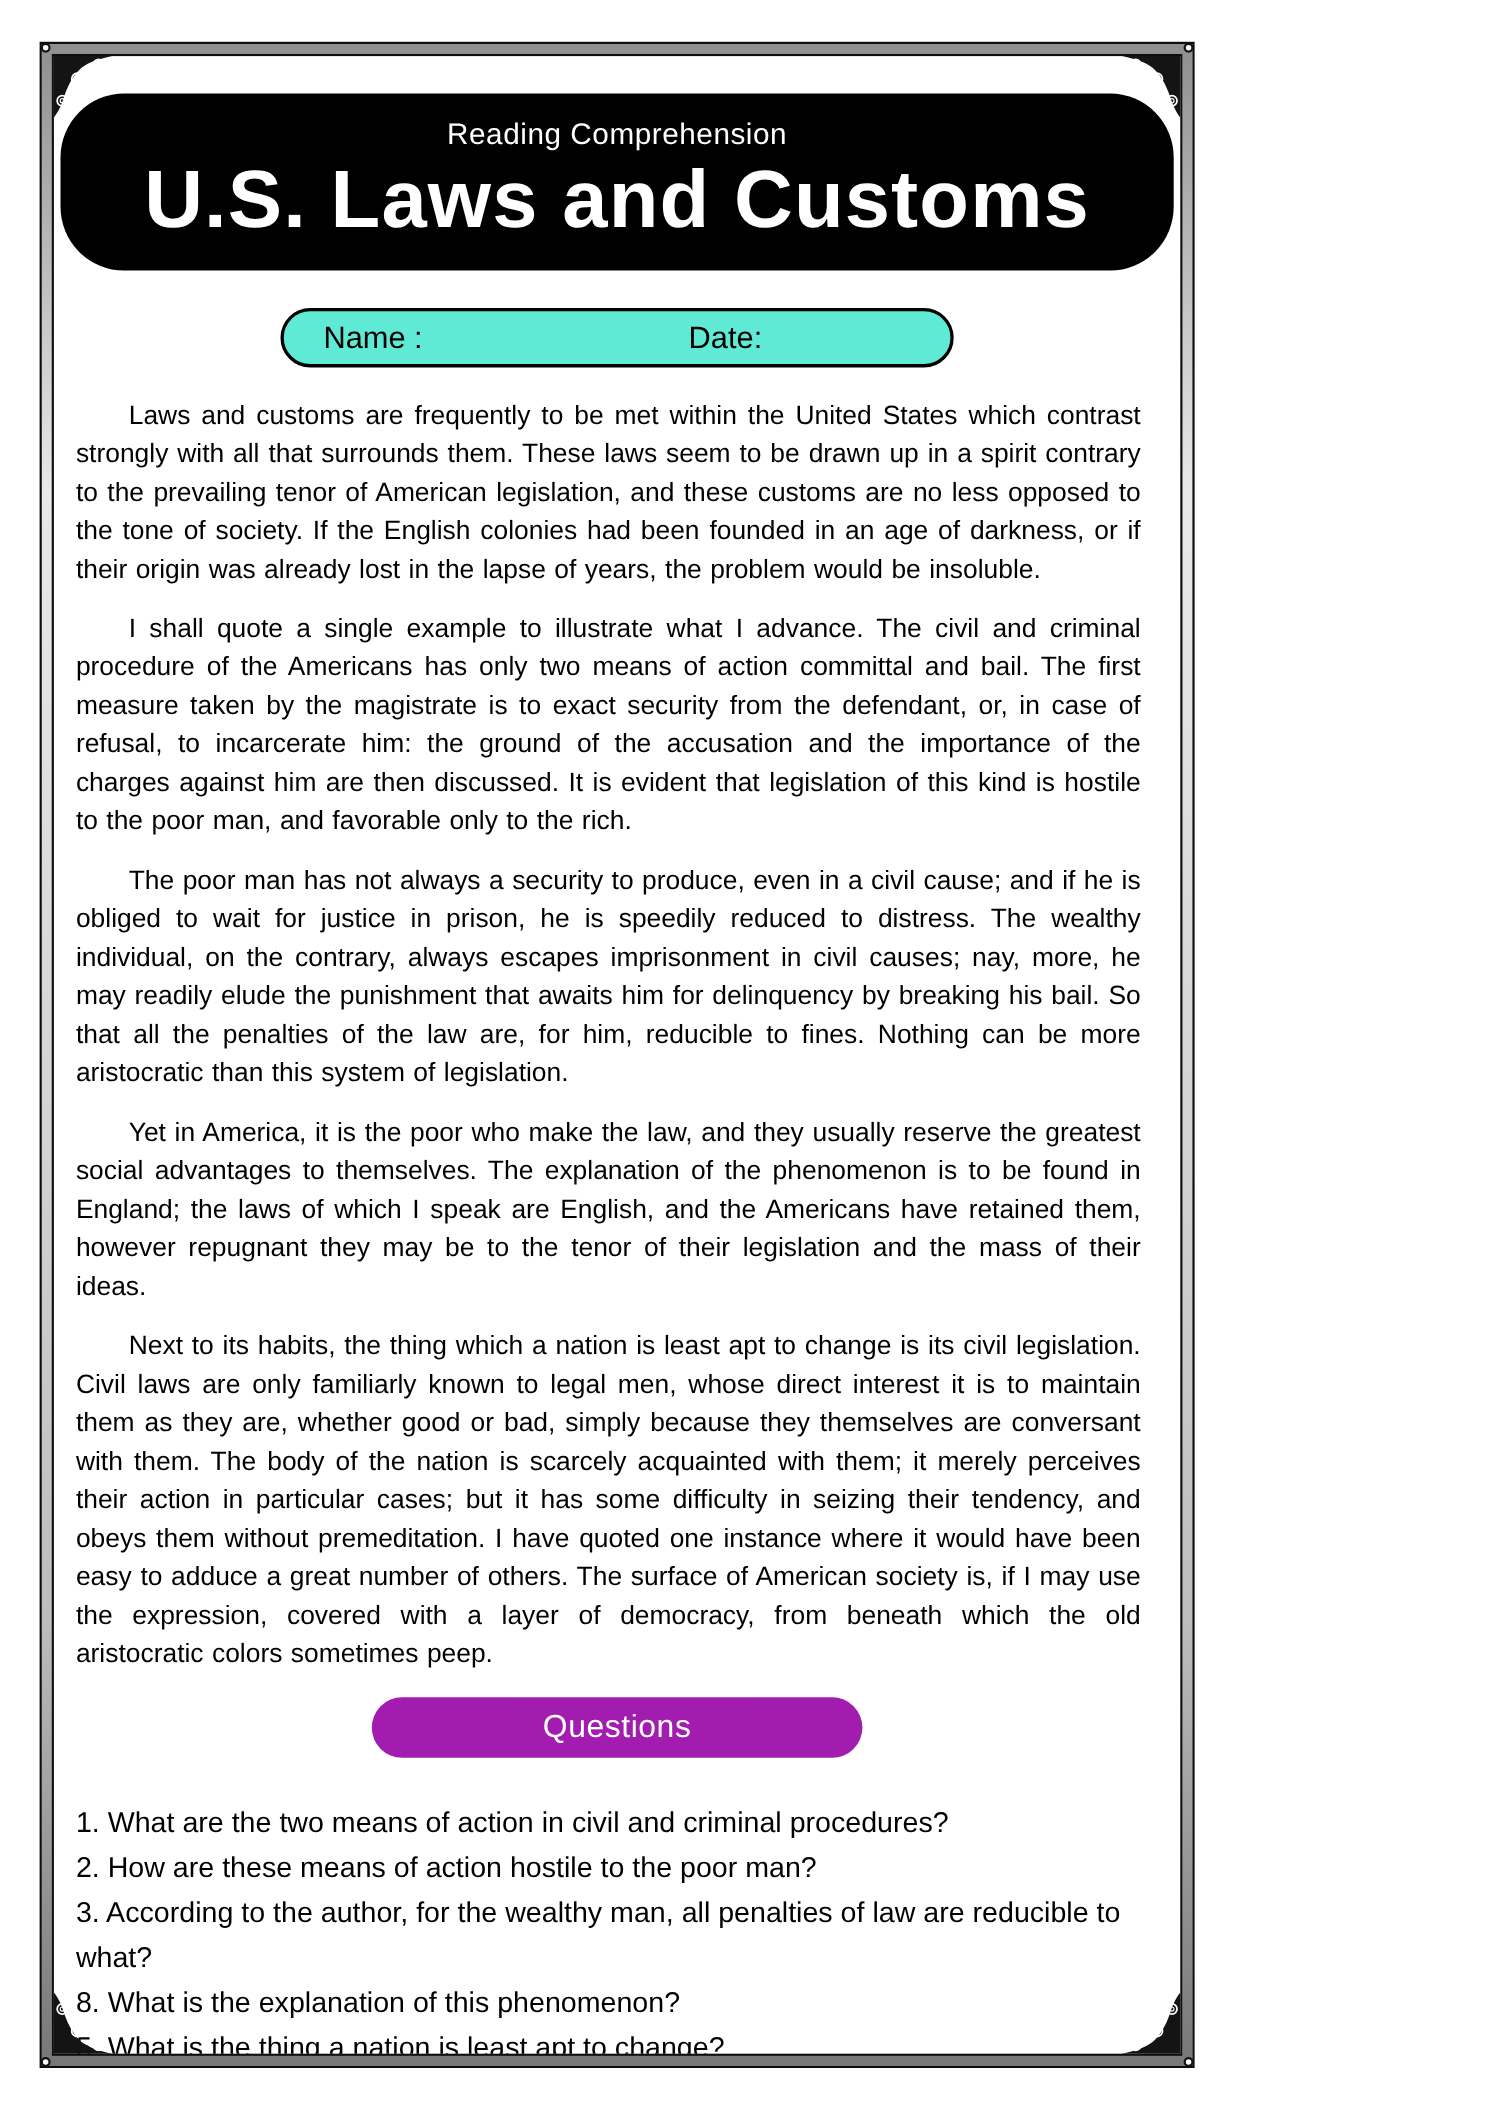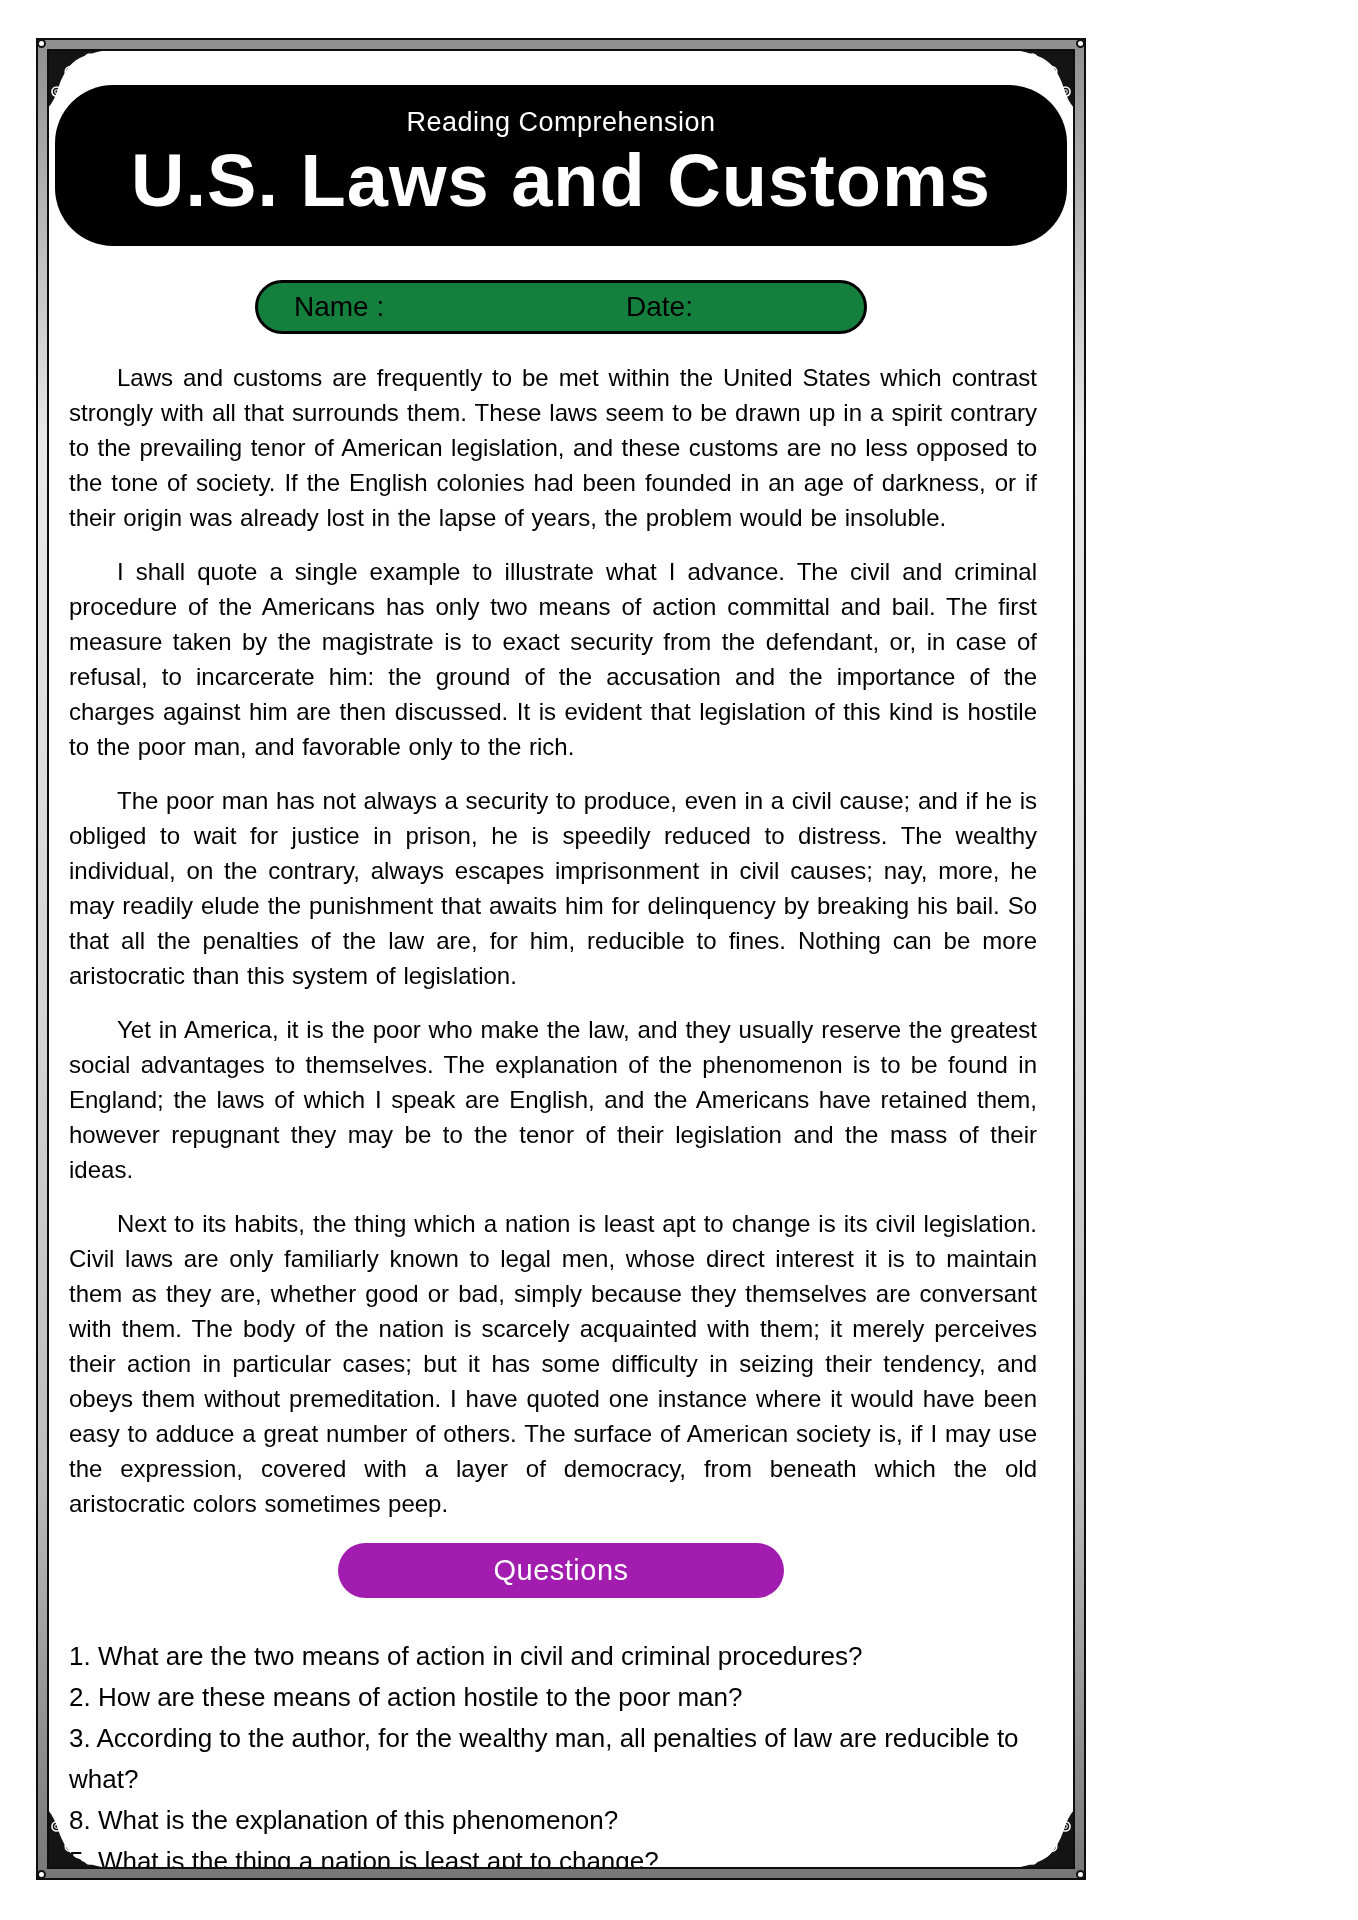--- a/index.html
+++ b/index.html
@@ -76,21 +76,21 @@
   }
 
   
   .name-date {
     position: relative;
     width: 612px;
     height: 54px;
     margin: 34px auto 0 auto;
     border: 3px solid #000;
     border-radius: 27px;
-    background: #15803d;
+    background: #5eead4;
     font-size: 28px;
   }
   .name-date .name-label {
     position: absolute;
     left: 36px; top: 50%;
     transform: translateY(-50%);
   }
   .name-date .date-label {
     position: absolute;
     left: 368px; top: 50%;

